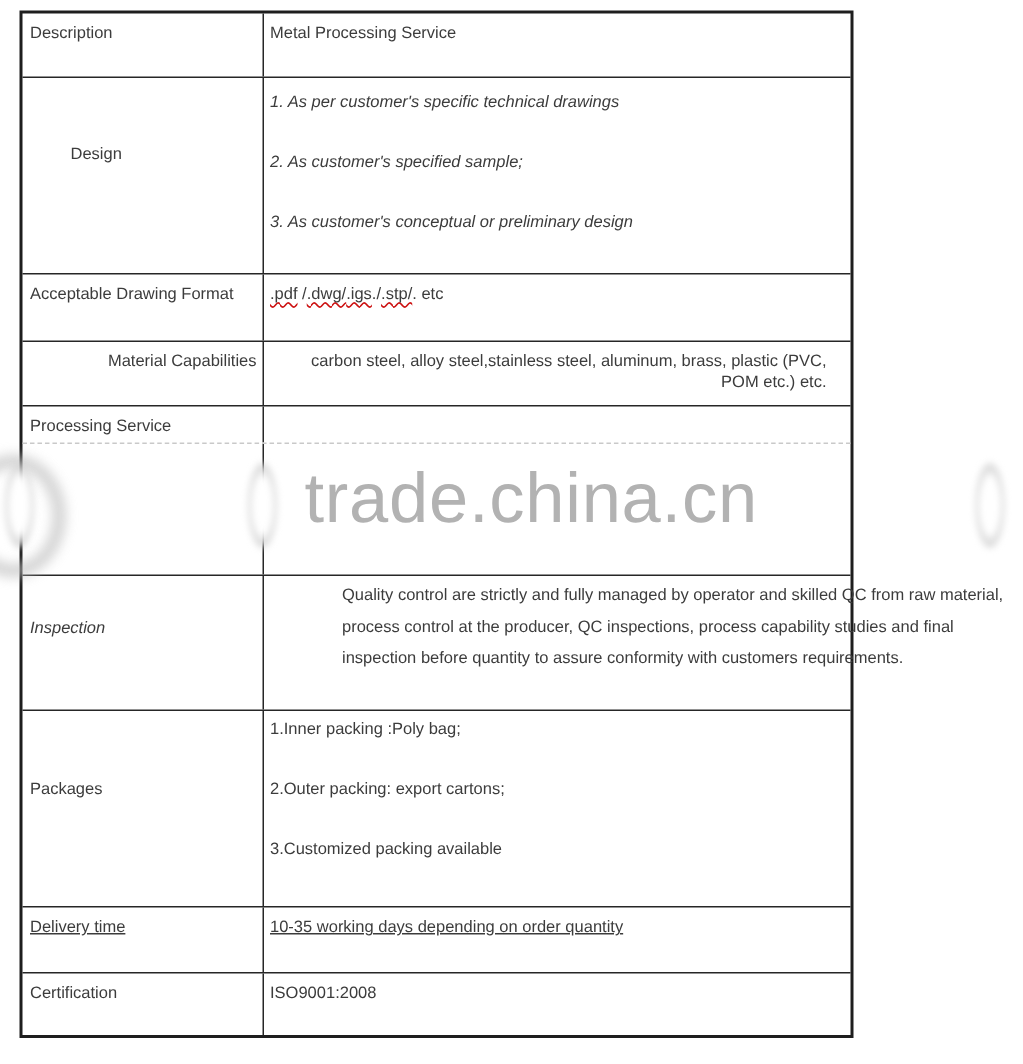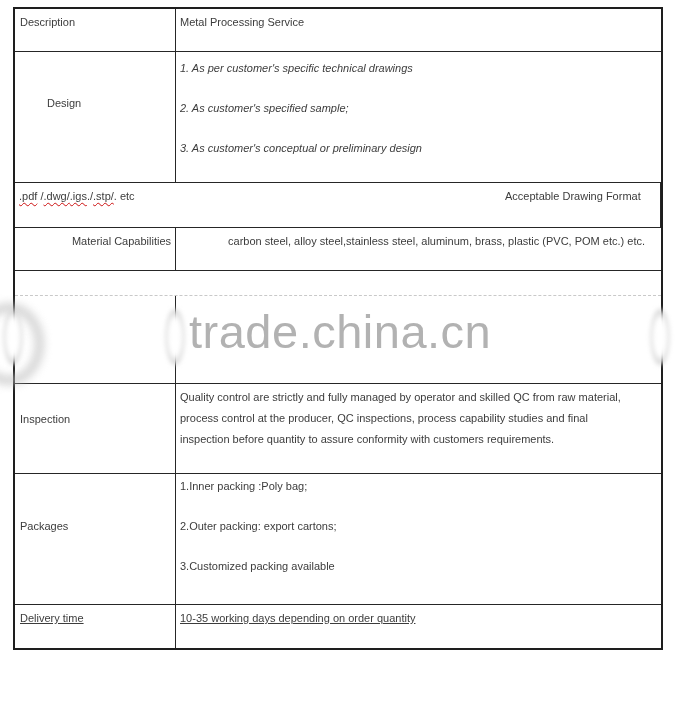--- a/index.html
+++ b/index.html
@@ -2,21 +2,21 @@
 <html><head>
 <meta charset="utf-8">
 <style>
   html,body{margin:0;padding:0;}
   body{
     width:682px;height:709px;background:#ffffff;position:relative;
     font-family:"Liberation Sans",sans-serif;color:#3c3c3c;overflow:hidden;
   }
   .canvas{position:absolute;inset:0;background:#fff;}
   .spec-table{
-    position:absolute;left:13px;top:7px;width:650px;
+    position:absolute;left:13px;top:7px;width:556px;
     border:2px solid #1e1e1e;box-sizing:border-box;background:#fff;z-index:1;
   }
   .row{display:flex;border-top:1px solid #262626;box-sizing:border-box;position:relative;}
   .row:first-child{border-top:0;}
   .cell{box-sizing:border-box;font-size:11px;line-height:14px;overflow:visible;}
   .cell.label{flex:0 0 161px;width:161px;border-right:1px solid #262626;padding:6px 4px 0 5px;}
   .cell.value{flex:1;min-width:0;padding:6px 16px 0 4px;}
   .para{margin:0;}
   .para.spaced:not(:last-child){margin-bottom:26px;}
   .line{white-space:nowrap;line-height:21px;}
@@ -30,28 +30,28 @@
   .r-format{height:45px;}
   .r-material{height:43px;text-align:right;}
   .r-processing{height:25px;}
   .r-gap{height:88px;border-top:1px dashed #c9c9c9;}
   .r-inspection{height:90px;}
   .r-packages{height:131px;}
   .r-delivery{height:44px;text-decoration:underline;}
   .r-certification{height:42px;}
   
   .r-design .label{padding-top:44px;padding-left:32px;}
-  .r-inspection .label{padding-top:28px;}
+  .r-inspection .label{padding-top:28px;font-style:italic;}
   .r-packages .label{padding-top:45px;}
   .r-design .value{padding-top:9px;font-style:italic;}
-  .r-inspection .value{padding-top:3px;}
+  .r-inspection .value{padding-top:3px;margin-left:48px;}
   .r-packages .value{padding-top:5px;}
   
   .watermark{
-    position:absolute;left:189px;top:308px;z-index:5;
+    position:absolute;left:203px;top:308px;z-index:5;
     font-size:47px;line-height:1;letter-spacing:.5px;font-weight:400;
     color:#b2b2b2;text-shadow:0 0 5px rgba(255,255,255,.9);
     pointer-events:none;white-space:nowrap;text-align:right;
   }
   .blob{
     position:absolute;width:20px;height:58px;border-radius:50%;z-index:4;
     background:radial-gradient(ellipse at center,#ffffff 45%,rgba(210,210,210,.85) 62%,rgba(255,255,255,0) 78%);
     filter:blur(2px);pointer-events:none;
   }
   .blob.b-left{left:3px;top:308px;}
@@ -77,30 +77,31 @@
       </div>
       <div class="row r-design">
         <div class="cell label">Design</div>
         <div class="cell value">
           <p class="para spaced">1. As per customer's specific technical drawings</p>
           <p class="para spaced">2. As customer's specified sample;</p>
           <p class="para spaced">3. As customer's conceptual or preliminary design</p>
         </div>
       </div>
       <div class="row r-format">
+        <div class="cell label">Acceptable Drawing Format</div>
         <div class="cell value"><span class="sq">.pdf</span><span> /</span><span class="sq">.dwg/</span><span class="sq">.igs</span><span>./</span><span class="sq">.stp/</span><span>. etc</span></div>
-        <div class="cell label">Acceptable Drawing Format</div>
       </div>
       <div class="row r-material">
         <div class="cell label">Material Capabilities</div>
         <div class="cell value">
           <p class="para">carbon steel, alloy steel,stainless steel, aluminum, brass, plastic (PVC, POM etc.) etc.</p>
         </div>
       </div>
       <div class="row r-processing">
+        <div class="cell label">Processing Service</div>
       </div>
       <div class="row r-gap">
         <div class="cell label"></div>
         <div class="cell value"></div>
       </div>
       <div class="row r-inspection">
         <div class="cell label">Inspection</div>
         <div class="cell value">
           <div class="line">Quality control are strictly and fully managed by operator and skilled QC from raw material,</div>
           <div class="line">process control at the producer, QC inspections, process capability studies and final</div>
@@ -114,20 +115,26 @@
           <p class="para spaced">2.Outer packing: export cartons;</p>
           <p class="para spaced">3.Customized packing available</p>
         </div>
       </div>
       <div class="row r-delivery">
         <div class="cell label">Delivery time</div>
         <div class="cell value">
           <p class="para">10-35 working days depending on order quantity</p>
         </div>
       </div>
+      <div class="row r-certification">
+        <div class="cell label">Certification</div>
+        <div class="cell value">
+          <p class="para">ISO9001:2008</p>
+        </div>
+      </div>
     </div>
 
   <div class="ring"></div>
   <div class="blob b-left"></div>
   <div class="blob b-mid"></div>
   <div class="blob b-right"></div>
 
   <div class="watermark">trade.china.cn</div>
 </div>
 

